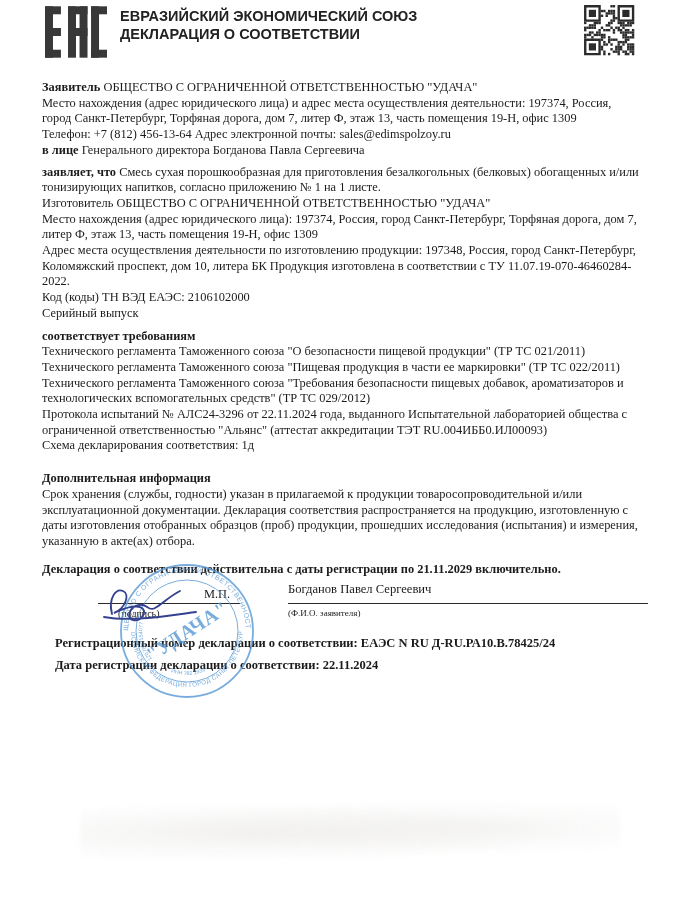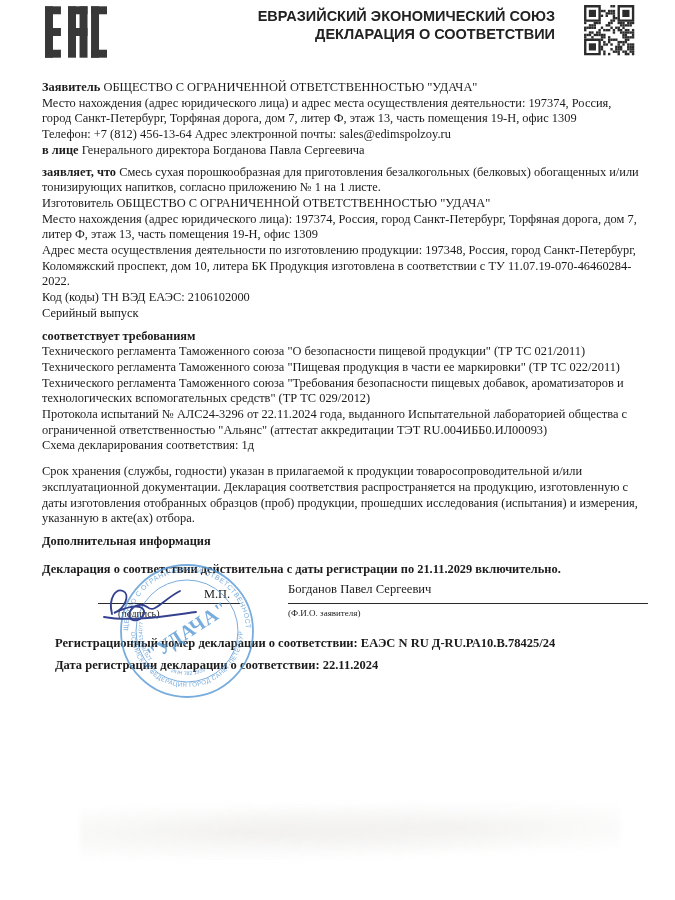--- a/index.html
+++ b/index.html
@@ -3,21 +3,21 @@
 <meta charset="utf-8">
 <style>
   html,body{margin:0;padding:0;background:#e8e8e8;}
   .page{
     position:relative;width:675px;height:900px;margin:0 auto;background:#ffffff;
     overflow:hidden;font-family:"Liberation Serif",serif;color:#1b1b1b;
   }
   
   .eac-logo{position:absolute;left:45px;top:6px;}
   .doc-title{
-    position:absolute;left:120px;right:120px;top:8px;text-align:right;
+    position:absolute;left:120px;right:120px;top:8px;text-align:left;
     font-family:"Liberation Sans",sans-serif;font-weight:bold;font-size:14.5px;
     line-height:1.22;color:#222;
   }
   .qr{position:absolute;left:583px;top:4px;}
   
   .body{
     position:absolute;left:42px;top:80px;width:598px;
     font-size:12.4px;line-height:15.7px;
   }
   .line{margin:0;}
@@ -253,22 +253,22 @@
     <div class="line b">соответствует требованиям</div>
     <div class="line">Технического регламента Таможенного союза "О безопасности пищевой продукции" (ТР ТС 021/2011)</div>
     <div class="line">Технического регламента Таможенного союза "Пищевая продукция в части ее маркировки" (ТР ТС 022/2011)</div>
     <div class="line">Технического регламента Таможенного союза "Требования безопасности пищевых добавок, ароматизаторов и технологических вспомогательных средств" (ТР ТС 029/2012)</div>
 
     <div class="line">Протокола испытаний № АЛС24-3296 от 22.11.2024 года, выданного Испытательной лабораторией общества с ограниченной ответственностью "Альянс" (аттестат аккредитации ТЭТ RU.004ИББ0.ИЛ00093)</div>
     <div class="line">Схема декларирования соответствия: 1д</div>
 
     <div class="gap-m"></div>
 
+    <div class="line b">Дополнительная информация</div>
     <div class="line">Срок хранения (службы, годности) указан в прилагаемой к продукции товаросопроводительной и/или эксплуатационной документации. Декларация соответствия распространяется на продукцию, изготовленную с даты изготовления отобранных образцов (проб) продукции, прошедших исследования (испытания) и измерения, указанную в акте(ах) отбора.</div>
-    <div class="line b">Дополнительная информация</div>
 
     <div class="gap-t"></div>
 
     <div class="line b">Декларация о соответствии действительна с даты регистрации по 21.11.2029 включительно.</div>
 
     <div class="sig-area">
       <div class="sig-rule-left"></div>
       <div class="sig-caption">(подпись)</div>
       <div class="mp-label">М.П.</div>
       <div class="signer-name">Богданов Павел Сергеевич</div>

